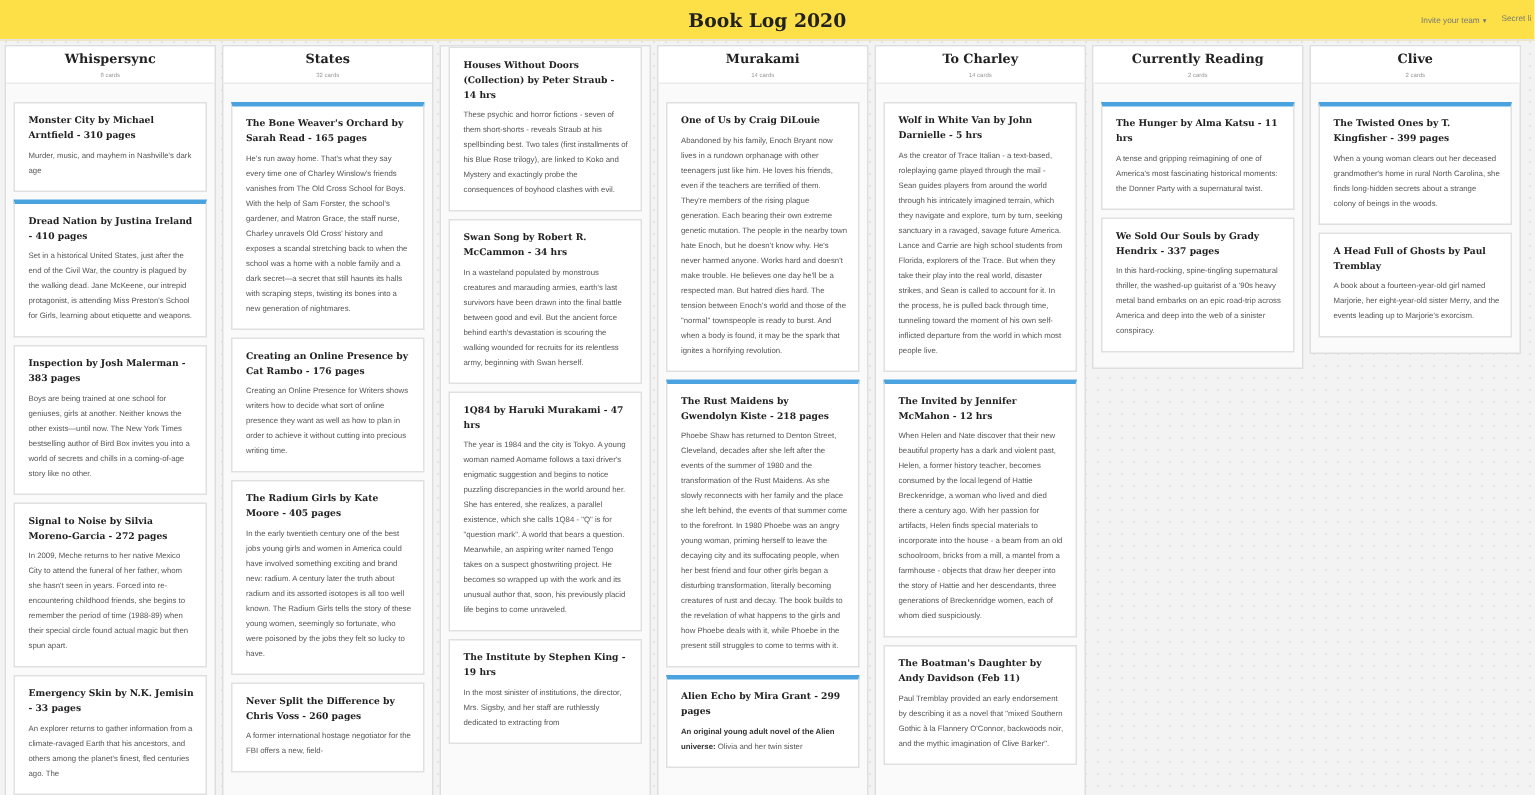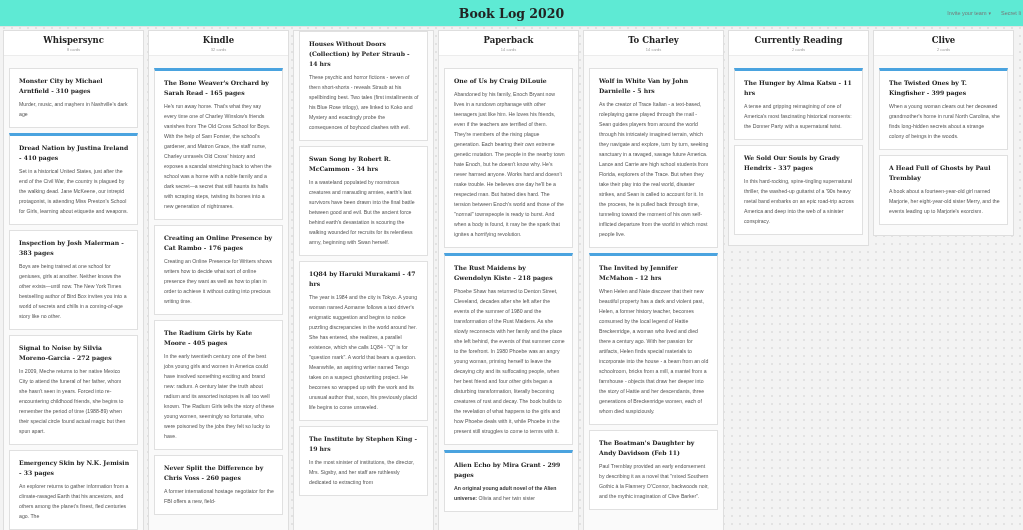--- a/index.html
+++ b/index.html
@@ -7,21 +7,21 @@
   body {
     background-color: #f3f3f3;
     background-image: radial-gradient(#e2e2e2 1px, transparent 1px);
     background-size: 8px 8px;
     font-family: "Liberation Sans", sans-serif;
     color: #333;
     position: relative;
   }
   .topbar {
     position: absolute; left: 0; top: 0; width: 1023px; height: 27px;
-    background: #5eead4; border-bottom: 1px solid #e3e3e3; padding-left: 18px;
+    background: #fde047; border-bottom: 1px solid #e3e3e3; padding-left: 18px;
   }
   .board-title {
     position: absolute; left: 0; right: 0; top: 6px; text-align: center;
     font-family: "DejaVu Serif", serif; font-weight: bold; font-size: 12.5px; color: #222;
   }
   .topbar-right {
     position: absolute; right: 0; top: 10px; display: flex; gap: 10px;
     font-size: 5.5px; color: #777; white-space: nowrap;
   }
   .topbar-right .caret { font-size: 5px; margin-left: 2px; }
@@ -86,21 +86,21 @@
         <div class="card-title">Signal to Noise by Silvia Moreno-Garcia - 272 pages</div>
         <div class="card-desc">In 2009, Meche returns to her native Mexico City to attend the funeral of her father, whom she hasn't seen in years. Forced into re-encountering childhood friends, she begins to remember the period of time (1988-89) when their special circle found actual magic but then spun apart.</div>
       </div>
       <div class="card">
         <div class="card-title">Emergency Skin by N.K. Jemisin - 33 pages</div>
         <div class="card-desc">An explorer returns to gather information from a climate-ravaged Earth that his ancestors, and others among the planet's finest, fled centuries ago. The</div>
       </div>
     </div>
     <div class="column col-kindle">
       <div class="col-header">
-        <div class="col-title">Kindle</div>
+        <div class="col-title">States</div>
         <div class="col-count">32 cards</div>
       </div>
       <div class="card accent">
         <div class="card-title">The Bone Weaver's Orchard by Sarah Read - 165 pages</div>
         <div class="card-desc">He's run away home. That's what they say every time one of Charley Winslow's friends vanishes from The Old Cross School for Boys. With the help of Sam Forster, the school's gardener, and Matron Grace, the staff nurse, Charley unravels Old Cross' history and exposes a scandal stretching back to when the school was a home with a noble family and a dark secret—a secret that still haunts its halls with scraping steps, twisting its bones into a new generation of nightmares.</div>
       </div>
       <div class="card">
         <div class="card-title">Creating an Online Presence by Cat Rambo - 176 pages</div>
         <div class="card-desc">Creating an Online Presence for Writers shows writers how to decide what sort of online presence they want as well as how to plan in order to achieve it without cutting into precious writing time.</div>
       </div>
@@ -126,21 +126,21 @@
         <div class="card-title">1Q84 by Haruki Murakami - 47 hrs</div>
         <div class="card-desc">The year is 1984 and the city is Tokyo. A young woman named Aomame follows a taxi driver's enigmatic suggestion and begins to notice puzzling discrepancies in the world around her. She has entered, she realizes, a parallel existence, which she calls 1Q84 - "Q" is for "question mark". A world that bears a question. Meanwhile, an aspiring writer named Tengo takes on a suspect ghostwriting project. He becomes so wrapped up with the work and its unusual author that, soon, his previously placid life begins to come unraveled.</div>
       </div>
       <div class="card">
         <div class="card-title">The Institute by Stephen King - 19 hrs</div>
         <div class="card-desc">In the most sinister of institutions, the director, Mrs. Sigsby, and her staff are ruthlessly dedicated to extracting from</div>
       </div>
     </div>
     <div class="column col-paperback">
       <div class="col-header">
-        <div class="col-title">Paperback</div>
+        <div class="col-title">Murakami</div>
         <div class="col-count">14 cards</div>
       </div>
       <div class="card">
         <div class="card-title">One of Us by Craig DiLouie</div>
         <div class="card-desc">Abandoned by his family, Enoch Bryant now lives in a rundown orphanage with other teenagers just like him. He loves his friends, even if the teachers are terrified of them. They're members of the rising plague generation. Each bearing their own extreme genetic mutation. The people in the nearby town hate Enoch, but he doesn't know why. He's never harmed anyone. Works hard and doesn't make trouble. He believes one day he'll be a respected man. But hatred dies hard. The tension between Enoch's world and those of the "normal" townspeople is ready to burst. And when a body is found, it may be the spark that ignites a horrifying revolution.</div>
       </div>
       <div class="card accent">
         <div class="card-title">The Rust Maidens by Gwendolyn Kiste - 218 pages</div>
         <div class="card-desc">Phoebe Shaw has returned to Denton Street, Cleveland, decades after she left after the events of the summer of 1980 and the transformation of the Rust Maidens. As she slowly reconnects with her family and the place she left behind, the events of that summer come to the forefront. In 1980 Phoebe was an angry young woman, priming herself to leave the decaying city and its suffocating people, when her best friend and four other girls began a disturbing transformation, literally becoming creatures of rust and decay. The book builds to the revelation of what happens to the girls and how Phoebe deals with it, while Phoebe in the present still struggles to come to terms with it.</div>
       </div>

